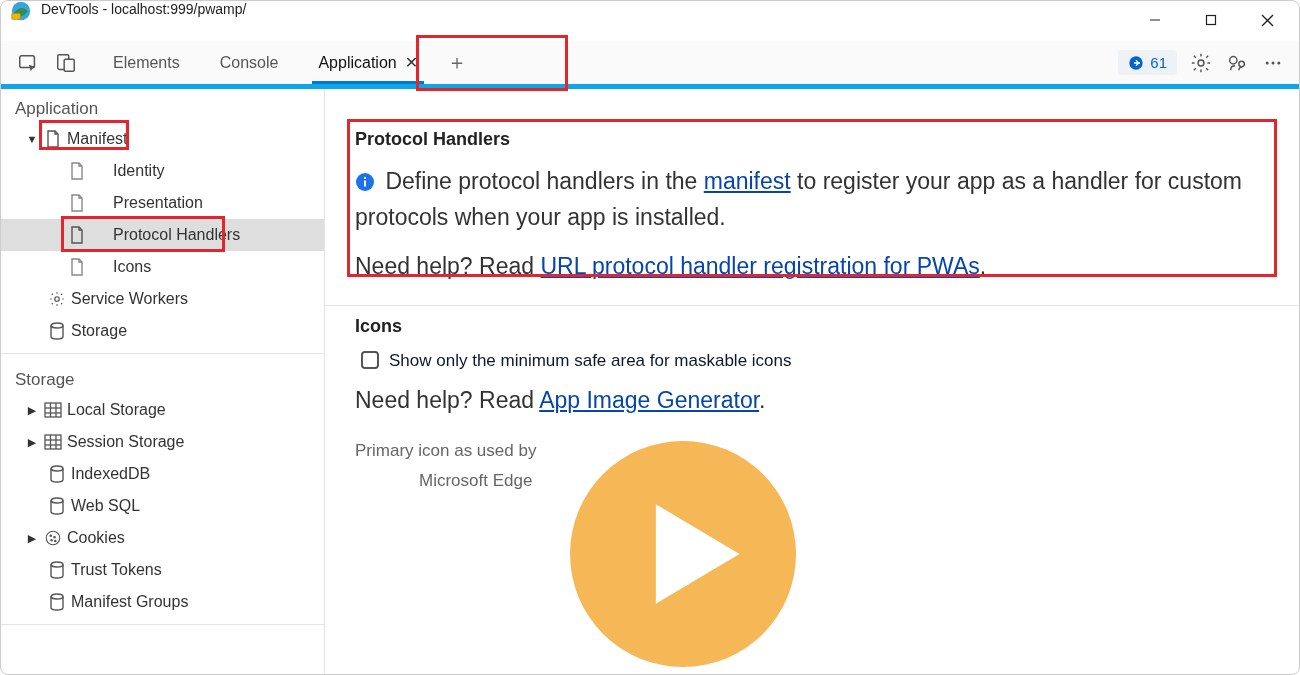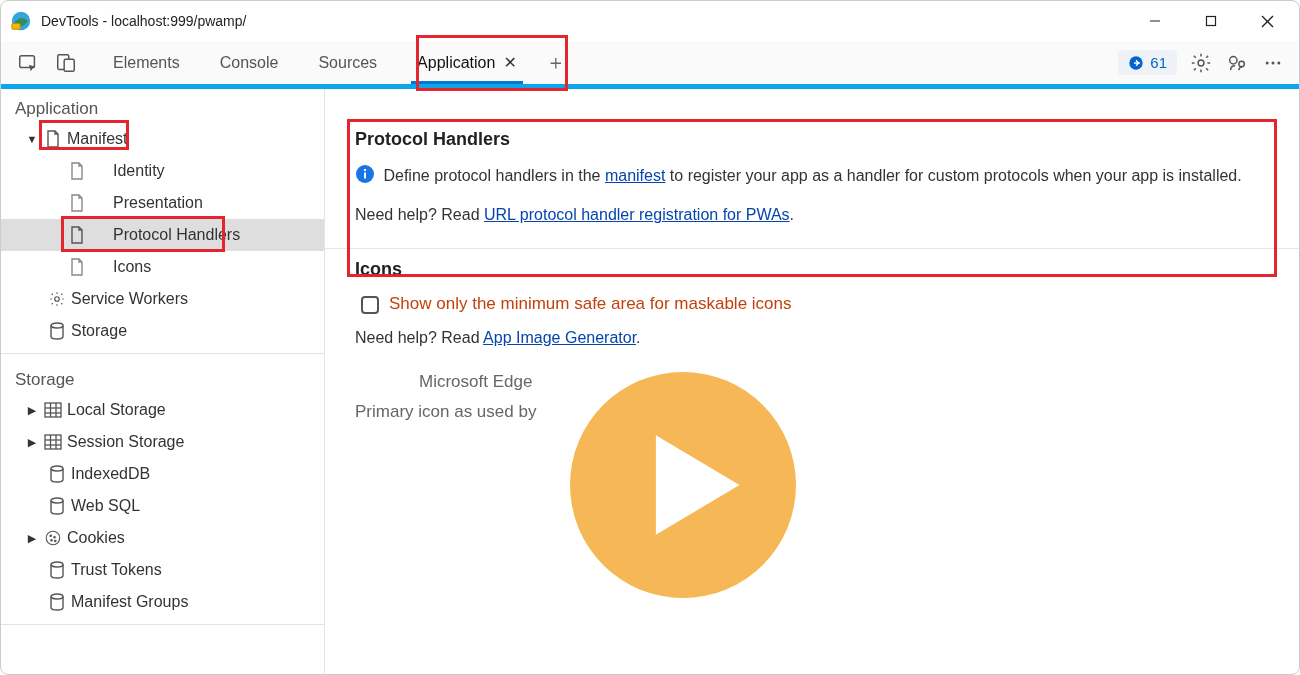--- a/index.html
+++ b/index.html
@@ -1,21 +1,21 @@
 <!DOCTYPE html>
 <html><head>
 <meta charset="utf-8">
 <style>
 * { box-sizing: border-box; margin: 0; padding: 0; font-family: "Segoe UI", -apple-system, sans-serif; }
 html, body { width: 1300px; height: 675px; overflow: hidden; background: #fff; color: #333; }
 
 .window { width: 1300px; height: 675px; border: 1px solid #ccc; border-radius: 8px; display: flex; flex-direction: column; overflow: hidden; }
 
 
-.titlebar { height: 40px; display: flex; align-items: center; padding: 0 4px 0 10px; }
+.titlebar { height: 40px; display: flex; padding: 0 4px 0 10px; }
 .titlebar .app-icon { width: 20px; height: 20px; margin-right: 10px; }
 .titlebar .title { font-size: 14px; color: #222; flex: 1; }
 .win-controls { display: flex; }
 .win-btn { width: 56px; height: 38px; display: flex; align-items: center; justify-content: center; }
 .win-btn svg { stroke: #222; }
 
 
 .tabstrip { height: 48px; border-bottom: 5px solid #0ea5e9; display: flex; align-items: center; padding: 0 8px; background: #fafafa; position: relative; }
 .tool-icon { width: 38px; height: 38px; display: flex; align-items: center; justify-content: center; color: #555; }
 .tabs { display: flex; align-items: stretch; height: 100%; margin-left: 8px; }
@@ -42,24 +42,24 @@
 .tree-indent-s { padding-left: 46px; }
 .tree-caret { width:14px; display:flex; justify-content:center; color:#333; font-size:11px; }
 .tree-icon { width:20px; height:20px; display:flex; align-items:center; justify-content:center; color:#555; }
 .hr { height:1px; background:#e4e4e4; margin:6px 0; }
 
 .main { flex:1; position:relative; overflow-y:auto; padding: 30px 30px 0 30px; }
 .main::-webkit-scrollbar { width:14px; }
 .main::-webkit-scrollbar-thumb { background:#c8c8c8; border-radius:6px; }
 .section { padding: 10px 0 20px 0; }
 h3.sec-title { font-size:18px; font-weight:700; color:#222; margin-bottom:14px; }
-.info-line { font-size:16px; color:#333; line-height:1.55; }
+.info-line { font-size:23px; color:#333; line-height:1.55; }
 .info-line .info-icon { display:inline-flex; width:20px; height:20px; vertical-align:-3px; margin-right:4px; }
 a.lnk { color:#0645ad; text-decoration:underline; }
-.cb-row { display:flex; align-items:flex-end; gap:10px; margin:4px 0 12px 6px; font-size:17px; color:#c2410c; }
+.cb-row { display:flex; align-items:flex-start; gap:10px; margin:4px 0 12px 6px; font-size:17px; color:#0f172a; }
 .cb { width:18px; height:18px; border:2px solid #555; border-radius:4px; }
 .icon-caption { display:flex; align-items:flex-start; gap:34px; margin-top:22px; }
 .caption-col { display:flex; flex-direction:column; color:#666; font-size:17px; gap:10px; }
 .play-icon { width:226px; height:226px; }
 .divider { height:1px; background:#e6e6e6; margin: 0 -30px; }
 </style>
 </head>
 <body>
 
 <div class="window">
@@ -105,23 +105,20 @@
           <rect x="3" y="3" width="12" height="16" rx="1.5"></rect>
           <rect x="10" y="8" width="11" height="13" rx="1.5" fill="#fafafa"></rect>
         </svg>
     </div>
     <div class="tabs">
       <div class="tab">
           <span>Elements</span>
         </div>
       <div class="tab">
           <span>Console</span>
-        </div>
-      <div class="tab">
-          <span>Sources</span>
         </div>
       <div class="tab active">
         <span>Application</span>
         <span style="font-size:16px;color:#333">✕</span>
       </div>
     </div>
     <div class="add-tab">＋</div>
     <div class="tab-spacer"></div>
     <div class="pill">
       <svg width="16" height="16" viewBox="0 0 24 24">
@@ -334,22 +331,22 @@
         <h3 class="sec-title">Icons</h3>
         <div class="cb-row">
           <span class="cb"></span>
           <span>Show only the minimum safe area for maskable icons</span>
         </div>
         <p class="info-line">
           <span>Need help? Read </span><a class="lnk">App Image Generator</a><span>.</span>
         </p>
         <div class="icon-caption">
           <div class="caption-col">
+            <span>Primary icon as used by</span>
             <span style="text-align:right; padding-right:4px;">Microsoft Edge</span>
-            <span>Primary icon as used by</span>
           </div>
           <span class="play-icon">
             <svg viewBox="0 0 100 100" width="226" height="226">
                 <circle cx="50" cy="50" r="50" fill="#f6b756"></circle>
                 <polygon points="38,28 38,72 75,50" fill="#ffffff"></polygon>
               </svg>
           </span>
         </div>
       </div>
       <div style="height:120px"></div>

